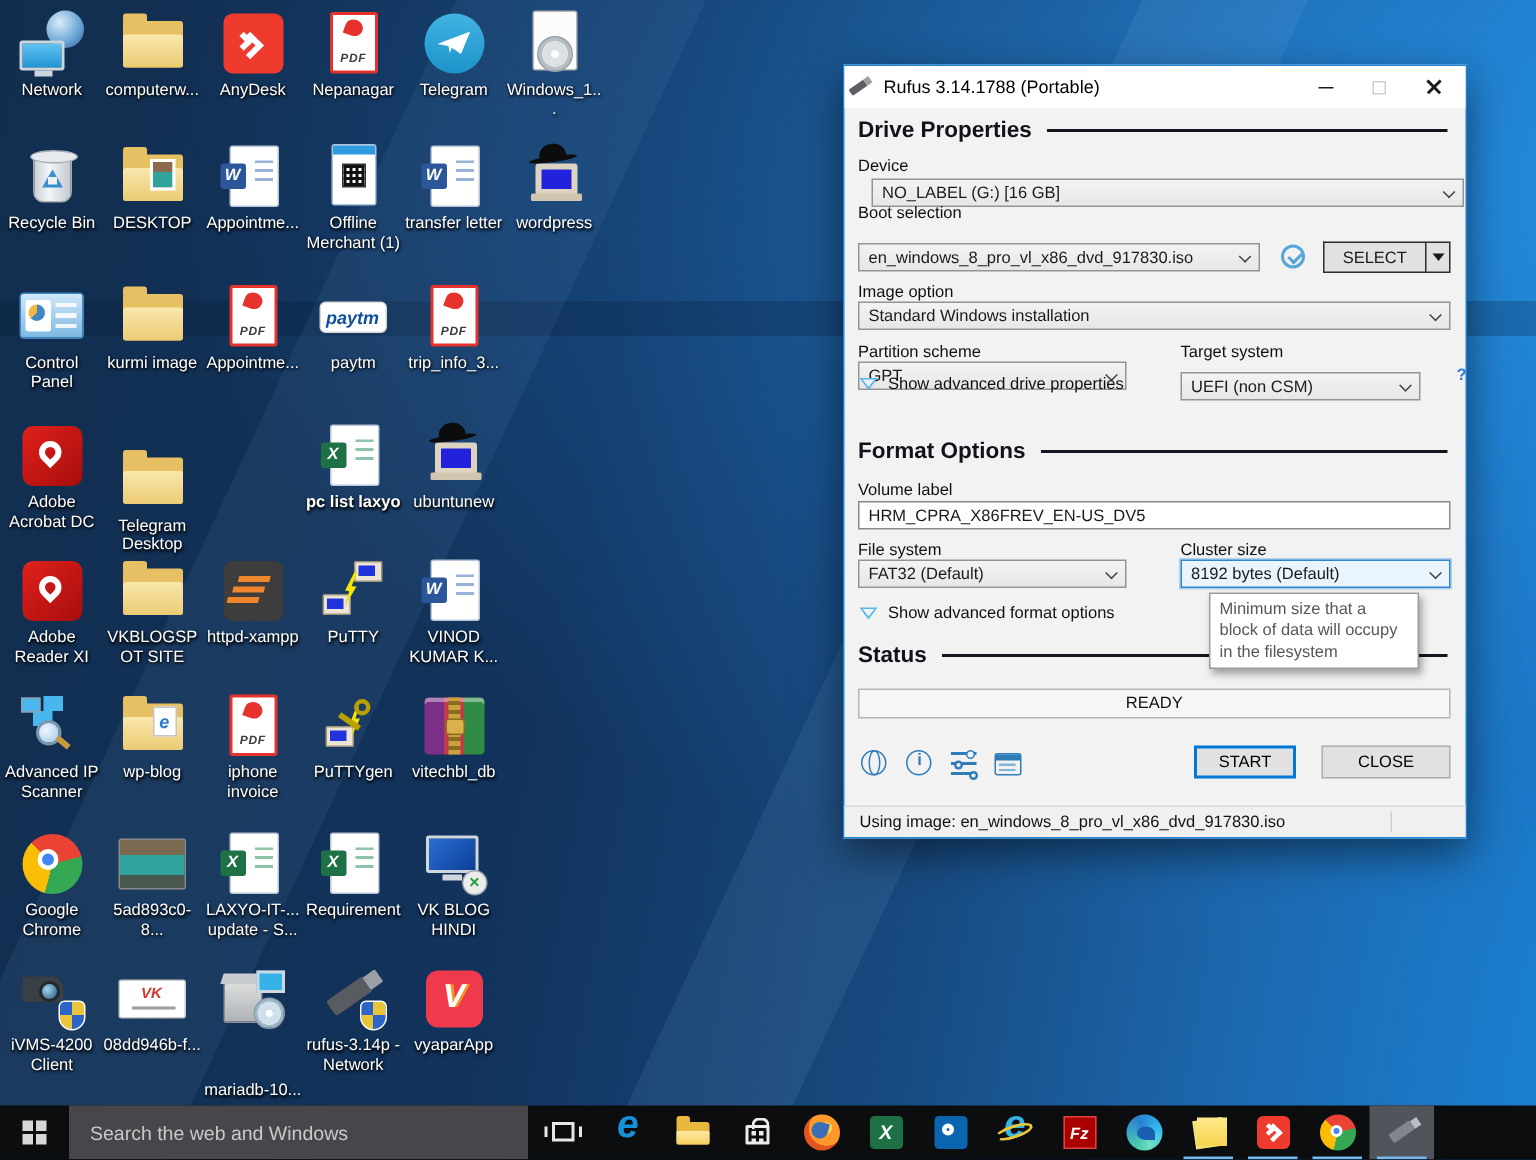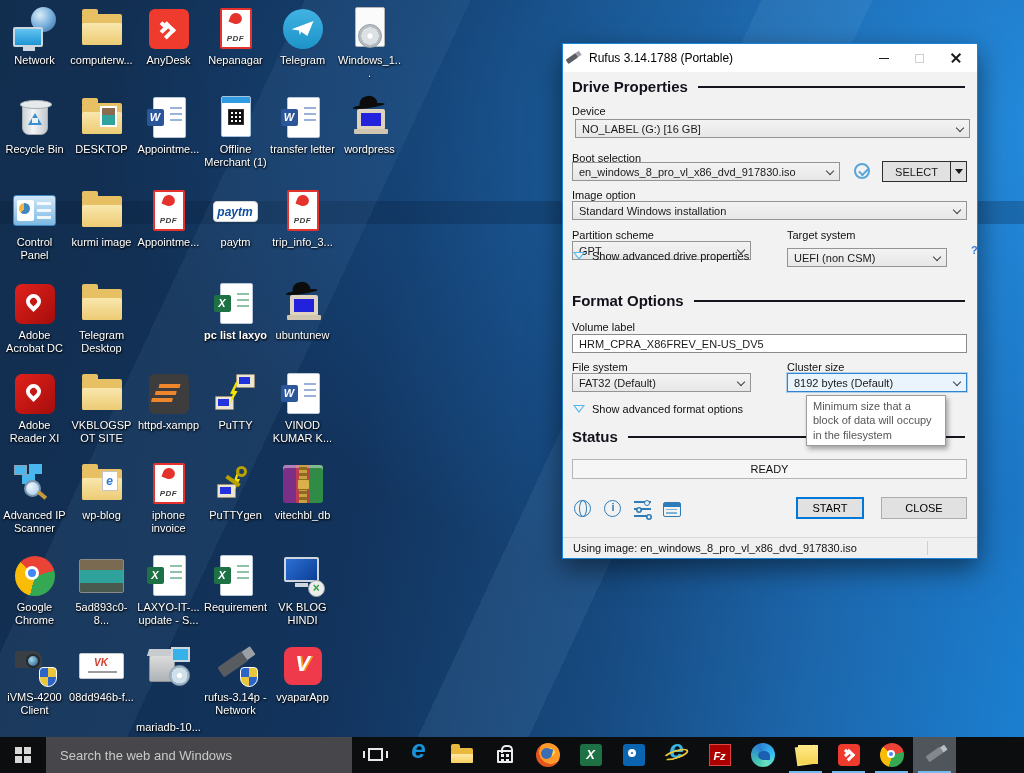--- a/index.html
+++ b/index.html
@@ -324,21 +324,21 @@
         </span>
       <span class="dlabel">trip_info_3...</span>
     </div>
       <div class="desktop-icon ic-acrobat" style="grid-row-start: 4; grid-column-start: 1;">
       <span class="dicon">
           <i class="l1"></i>
           <i class="l2"></i>
         </span>
       <span class="dlabel">Adobe Acrobat DC</span>
     </div>
-      <div class="desktop-icon ic-folder" style="grid-row-start: 4; grid-column-start: 2;">
+      <div class="desktop-icon ic-folder" style="grid-row-start: 4; grid-column-start: 2; justify-content: flex-end;">
       <span class="dicon">
           <i class="l1"></i>
           <i class="l2"></i>
         </span>
       <span class="dlabel">Telegram Desktop</span>
     </div>
       <div class="desktop-icon ic-excel" style="grid-row-start: 4; grid-column-start: 4; font-weight: bold;">
       <span class="dicon">
           <i class="l1"></i>
           <i class="l2"></i>
@@ -509,25 +509,25 @@
       <span class="winbtn close">
           <i></i>
         </span>
     </div>
     <div class="win-body">
       <div class="sec-h" style="top:6px;">
         <span>Drive Properties</span>
           <span class="rule"></span>
       </div>
       <span class="flabel" style="left:9px;top:33px;">Device</span>
-      <div class="combo" style="left:12px;top:47px;width:395px;">
+      <div class="combo" style="left:18px;top:47px;width:395px;">
         <span>NO_LABEL (G:) [16 GB]</span>
           <i class="chev"></i>
       </div>
-      <span class="flabel" style="left:9px;top:80px;">Boot selection</span>
+      <span class="flabel" style="left:9px;top:64px;">Boot selection</span>
       <div class="combo" style="left:9px;top:90px;width:268px;">
         <span>en_windows_8_pro_vl_x86_dvd_917830.iso</span>
           <i class="chev"></i>
       </div>
       <span class="ok-circle" style="left:291px;top:91px;"></span>
       <div class="select-btn" style="left:319px;top:89px;">
         <span class="main">SELECT</span>
         <span class="arrow"></span>
       </div>
       <span class="flabel" style="left:9px;top:117px;">Image option</span>

